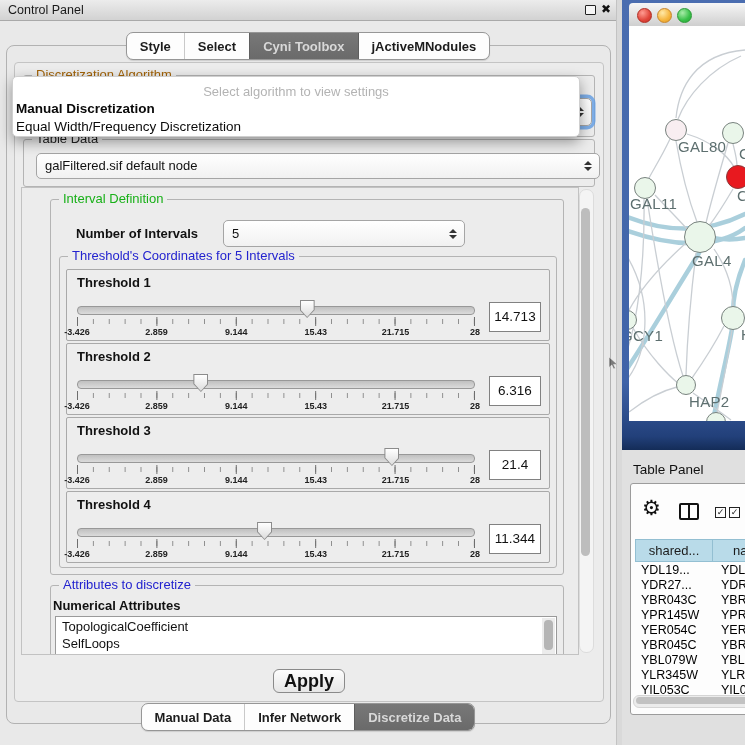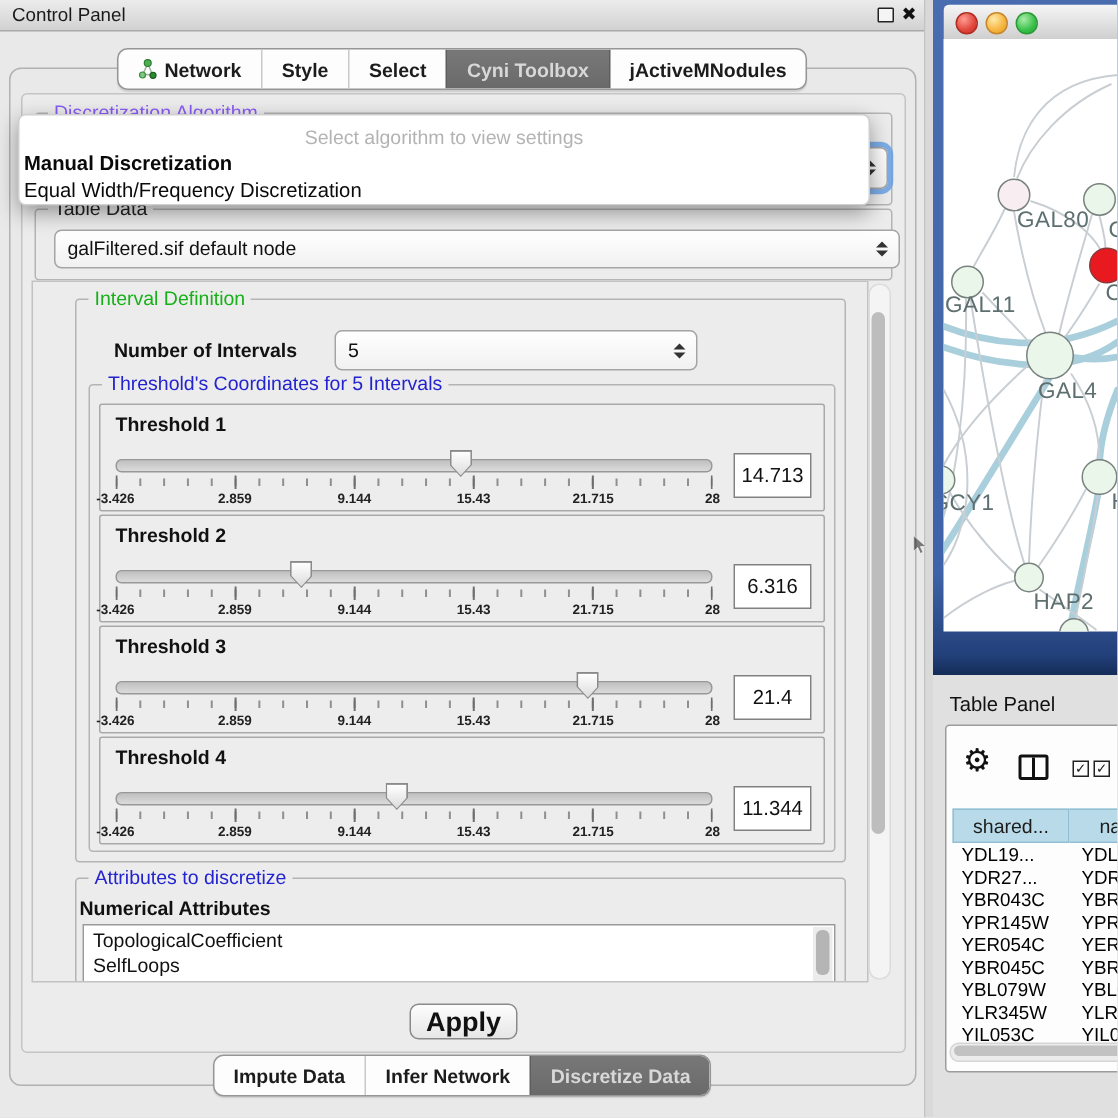--- a/index.html
+++ b/index.html
@@ -20,21 +20,21 @@
   .seg-box{display:inline-flex;border:1px solid #969696;border-radius:7px;overflow:hidden;background:#fdfdfd;height:26px;box-shadow:0 1px 1px rgba(0,0,0,.12);}
   .seg{display:flex;align-items:center;gap:5px;padding:0 13px;font-size:13px;font-weight:bold;color:#1c1c1c;white-space:nowrap;}
   .seg + .seg{border-left:1px solid #c9c9c9;}
   .seg.sel{background:linear-gradient(180deg,#787878,#6a6a6a);color:#d8d8d8;border-left-color:#5e5e5e;}
   .seg.sel + .seg{border-left-color:#5e5e5e;}
 
   
   .content-box{position:absolute;left:14px;top:62px;width:588px;height:638px;border:1px solid #c4c4c4;border-radius:4px;background:#ececec;}
   .group{position:absolute;border:1px solid #b4b4b4;border-radius:3px;}
   .gtitle{position:absolute;top:-8px;left:8px;background:#ececec;padding:0 4px;font-size:13px;line-height:14px;white-space:nowrap;}
-  .gtitle.muted{color:#8b5cf6;text-align:right;}
+  .gtitle.muted{color:#a16207;text-align:right;}
   .gtitle.green{color:#18b018;}
   .gtitle.blue{color:#2323cf;}
   .gtitle.dark{color:#222;}
 
   .algo-group{left:8px;top:12px;width:570px;height:60px;}
   .tabledata-group{left:8px;top:76px;width:570px;height:46px;}
 
   .combo{position:absolute;background:linear-gradient(180deg,#ffffff,#f1f1f1);border:1px solid #a5a5a5;border-radius:5px;font-size:13px;color:#111;}
   .combo .combo-text{position:absolute;left:8px;top:0;line-height:24px;white-space:nowrap;}
   .combo.focus{box-shadow:0 0 0 3.5px rgba(98,158,229,.8);}
@@ -141,29 +141,20 @@
     <span class="tb-title">Control Panel</span>
     <span class="float-icon"></span>
     <span class="close-icon">✖</span>
   </header>
 
   <div class="outer-panel"></div>
 
   <nav class="main-tabs">
     <div class="seg-box">
         <div class="seg">
-  <svg class="net-ic" width="13" height="14" viewBox="0 0 13 14">
-    <path d="M6.5 3.5 L3.2 10.5 M6.5 3.5 L9.8 11 M3.2 10.5 L9.8 11" stroke="#9ab59a" stroke-width="1" fill="none"></path>
-    <circle cx="6.5" cy="3" r="2.3" fill="#4caf50" stroke="#2e7d32" stroke-width="0.8"></circle>
-    <circle cx="3" cy="11" r="2" fill="#81c784" stroke="#388e3c" stroke-width="0.8"></circle>
-    <circle cx="10" cy="11.2" r="2" fill="#2e8b2e" stroke="#1b5e20" stroke-width="0.8"></circle>
-  </svg>
-<span class="seg-label">Network</span>
-        </div>
-        <div class="seg">
           <span class="seg-label">Style</span>
         </div>
         <div class="seg">
           <span class="seg-label">Select</span>
         </div>
         <div class="seg sel">
           <span class="seg-label">Cyni Toolbox</span>
         </div>
         <div class="seg">
           <span class="seg-label">jActiveMNodules</span>
@@ -328,21 +319,21 @@
     <div class="popup-prompt">Select algorithm to view settings</div>
     <div class="popup-opts">
         <div class="popt b">Manual Discretization</div>
         <div class="popt">Equal Width/Frequency Discretization</div>
       </div>
   </div>
 
   <nav class="mode-tabs">
     <div class="seg-box">
         <div class="seg">
-          <span class="seg-label">Impute Data</span>
+          <span class="seg-label">Manual Data</span>
         </div>
         <div class="seg">
           <span class="seg-label">Infer Network</span>
         </div>
         <div class="seg sel">
           <span class="seg-label">Discretize Data</span>
         </div>
       </div>
   </nav>
 </section>

